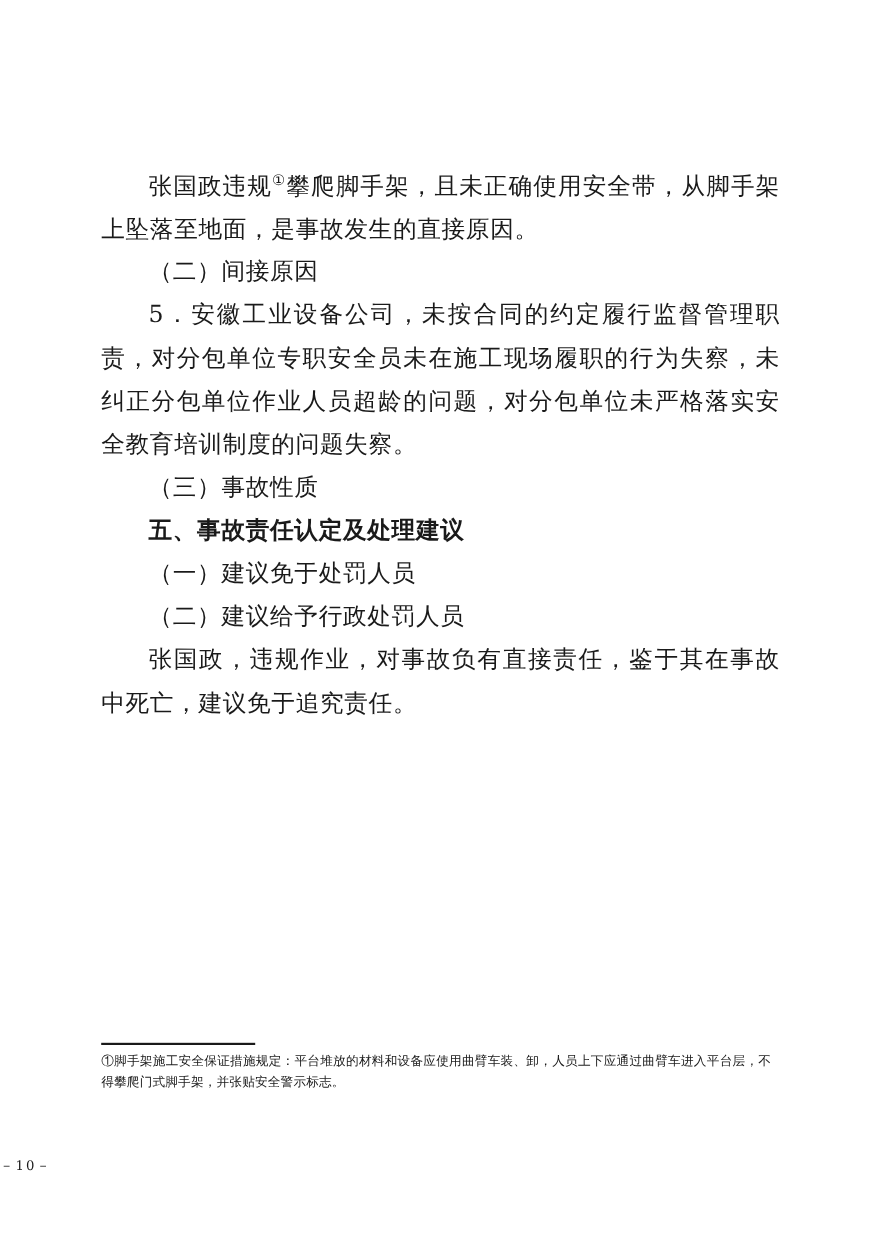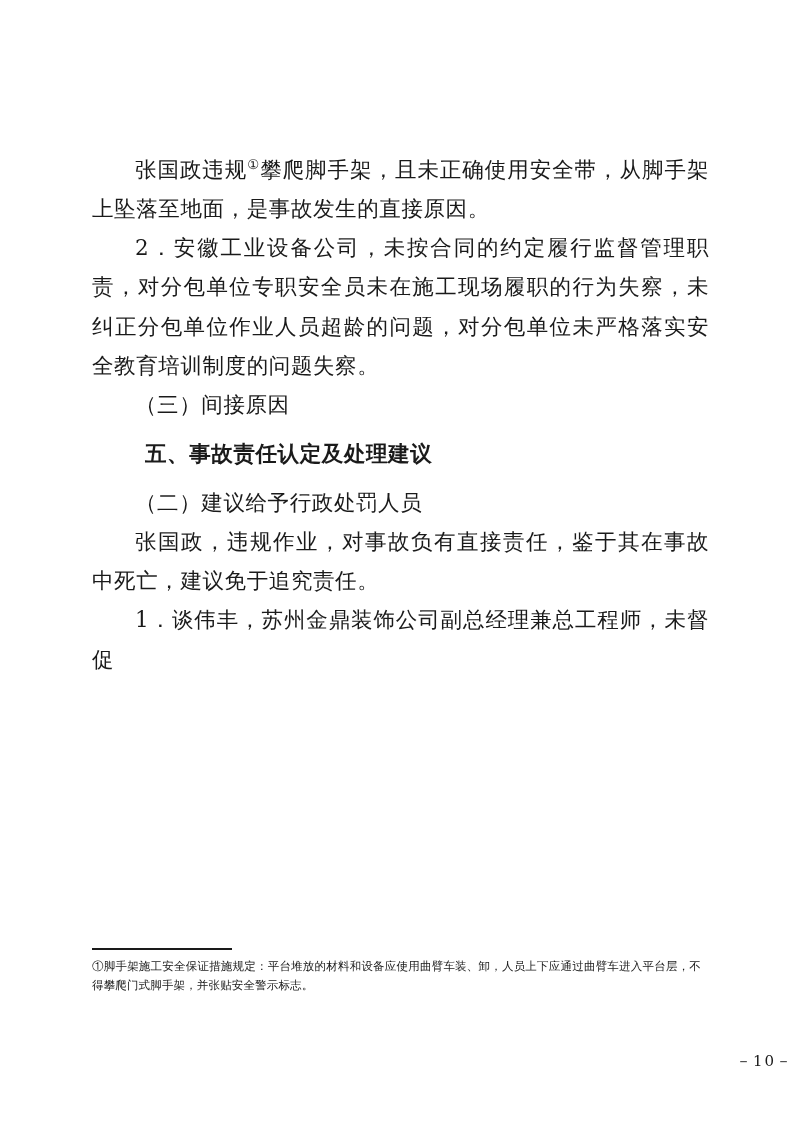--- a/index.html
+++ b/index.html
@@ -30,21 +30,21 @@
     text-justify: inter-ideograph;
     letter-spacing: 0.6px;
   }
   .para {
     margin: 0 0 0 0;
     text-indent: 2em;
   }
   .heading {
     font-weight: bold;
     text-indent: 2em;
-    margin: 10px;
+    margin: 0;
     font-size: 21.5px;
     line-height: 1.82;
     letter-spacing: 0.6px;
   }
   sup.fn {
     font-size: 0.62em;
     vertical-align: super;
     line-height: 0;
   }
   .footnote-wrap {
@@ -57,62 +57,63 @@
     width: 140px;
     height: 2px;
     background: #1a1a1a;
     margin: 0 0 7px 0;
   }
   .footnote {
     font-size: 11.5px;
     line-height: 1.62;
     text-align: justify;
     letter-spacing: 0.15px;
-    font-family: Liberation Serif, serif;
+    font-family: Liberation Mono, monospace;
   }
   .footnote .marker {
     font-size: 11.5px;
   }
   .page-number {
     position: absolute;
     left: 0;
     right: 0;
     top: 1052px;
-    text-align: right;
-    font-size: 15px;
+    text-align: left;
+    font-size: 12px;
     letter-spacing: 2px;
   }
   .pg-inner {
     display: inline-block;
   }
 </style>
 </head>
 <body>
 
 <div class="page">
   <div class="body-text">
 
     <p class="para"><span>张国政违规<sup class="fn">①</sup>攀爬脚手架，且未正确使用安全带，从脚手架上坠落至地面，是事故发生的直接原因。</span></p>
 
+    <p class="para"><span>（二）间接原因</span></p>
 
 
-    <p class="para"><span>2．安徽工业设备公司，未按合同的约定履行监督管理职责，对分包单位专职安全员未在施工现场履职的行为失察，未纠正分包单位作业人员超龄的问题，对分包单位未严格落实安全教育培训制度的问题失察。</span></p>
+    <p class="para"><span>5．安徽工业设备公司，未按合同的约定履行监督管理职责，对分包单位专职安全员未在施工现场履职的行为失察，未纠正分包单位作业人员超龄的问题，对分包单位未严格落实安全教育培训制度的问题失察。</span></p>
 
 
-    <p class="para"><span>（三）间接原因</span></p>
+    <p class="para"><span>（三）事故性质</span></p>
 
 
     <p class="heading"><span>五、事故责任认定及处理建议</span></p>
 
+    <p class="para"><span>（一）建议免于处罚人员</span></p>
 
     <p class="para"><span>（二）建议给予行政处罚人员</span></p>
 
     <p class="para"><span>张国政，违规作业，对事故负有直接责任，鉴于其在事故中死亡，建议免于追究责任。</span></p>
 
-    <p class="para"><span>1．谈伟丰，苏州金鼎装饰公司副总经理兼总工程师，未督促</span></p>
 
   </div>
 </div>
 
 <div class="footnote-wrap">
   <div class="fn-rule"></div>
   <div class="footnote"><span class="marker">①</span><span>脚手架施工安全保证措施规定：平台堆放的材料和设备应使用曲臂车装、卸，人员上下应通过曲臂车进入平台层，不得攀爬门式脚手架，并张贴安全警示标志。</span></div>
 </div>
 
 <div class="page-number"><span class="pg-inner">－10－</span></div>

